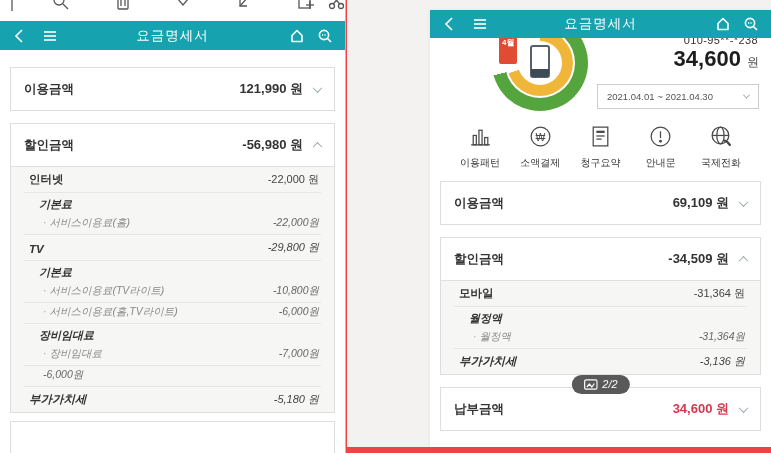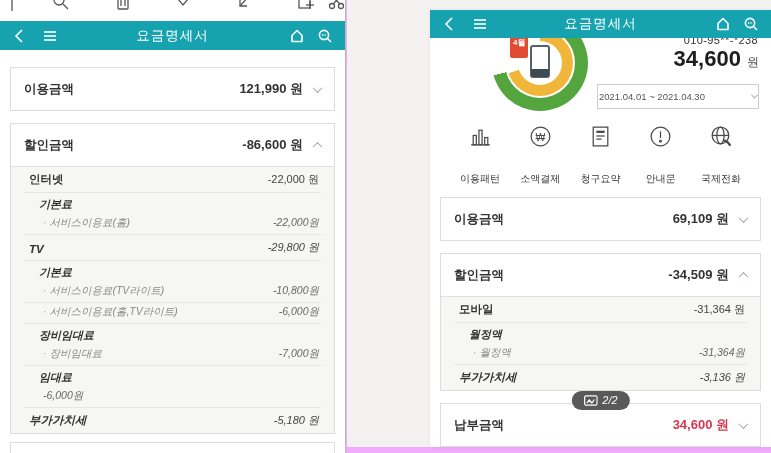--- a/index.html
+++ b/index.html
@@ -1,17 +1,17 @@
 <!DOCTYPE html>
 <html><head>
 <meta charset="utf-8">
 <style>
   * { margin:0; padding:0; box-sizing:border-box; }
   body { font-family:"Liberation Sans","DejaVu Sans",sans-serif; background:#fff; }
-  .canvas { position:relative; width:771px; height:453px; overflow:hidden; background:#f0abfc; }
+  .canvas { position:relative; width:771px; height:453px; overflow:hidden; background:#ef4444; }
   .bg-gray { position:absolute; left:347px; top:0; width:424px; height:447px; background:#f3f2f0; }
 
   
   .phone { position:absolute; background:#fff; }
   .phone-left { left:0; top:0; width:346px; height:453px; border-right:1px solid #b9b9b9; }
   .phone-right { left:430px; top:10px; width:341px; height:437px; box-shadow:0 0 3px rgba(0,0,0,.08); }
 
   
   .toolbar { position:relative; height:13px; overflow:hidden; background:#fff; }
   .tb-ic { position:absolute; top:-7px; width:18px; height:18px; color:#555; }
@@ -58,34 +58,34 @@
   .donut { position:absolute; left:62px; top:-23px; width:96px; height:96px; }
   .donut-outer { position:absolute; inset:0; border-radius:50%;
       background:conic-gradient(from -10deg,#55a53e 0deg 265deg,transparent 265deg 360deg); }
   .donut-outer::before { content:""; position:absolute; inset:13px; border-radius:50%; background:#fff; }
   .donut-mid { position:absolute; inset:15px; border-radius:50%;
       background:conic-gradient(from 0deg,#f0b63a 0deg 252deg,transparent 252deg 360deg); }
   .donut-mid::before { content:""; position:absolute; inset:11px; border-radius:50%; background:#fff; }
   .donut-phone { position:absolute; left:38px; top:30px; width:20px; height:33px;
       border:2px solid #55626b; border-radius:3px; background:#fff; }
   .donut-phone::after { content:""; position:absolute; left:-1px; right:-1px; bottom:-1px; height:8px; background:#3e4a54; border-radius:0 0 2px 2px; }
-  .month-tag { position:absolute; left:80px; top:-2px; background:#e14b33; color:#fff; font-size:8px; font-weight:bold; padding:1px 3px 10px; border-radius:2px; }
+  .month-tag { position:absolute; left:69px; top:-2px; background:#e14b33; color:#fff; font-size:8px; font-weight:bold; padding:1px 3px 16px; border-radius:2px; }
   .phone-number { position:absolute; right:13px; top:-4px; font-size:11px; color:#333; letter-spacing:.4px; }
   .total-amt { position:absolute; right:12px; top:8px; font-size:22px; font-weight:bold; color:#1d1d1d; }
   .total-amt .won { font-size:12px; font-weight:normal; color:#444; }
   .date-select { position:absolute; right:12px; top:46px; width:162px; height:25px; border:1px solid #ccc; background:#fff;
-      display:flex; align-items:center; justify-content:space-between; padding:0 1px; cursor:pointer; }
+      display:flex; align-items:center; justify-content:space-between; padding:0 9px; cursor:pointer; }
   .date-select span { font-size:9.5px; color:#555; }
   .date-select .chev { margin-left:0; width:5px; height:5px; }
 
   
   .menu-row { display:flex; justify-content:space-between; padding:8px 24px 6px; }
   .menu-item { display:flex; flex-direction:column; align-items:center; width:52px; cursor:pointer; }
   .menu-item svg { width:25px; height:25px; stroke:#4a4a4a; fill:none; stroke-width:1.2; }
-  .menu-label { font-size:10px; color:#333; margin-top:19px; white-space:nowrap; }
+  .menu-label { font-size:10px; color:#333; margin-top:3px; white-space:nowrap; }
 
   
   .payment-card { position:relative; }
   .page-badge { position:absolute; left:50%; top:-13px; transform:translateX(-50%); background:#595959; color:#fff;
       font-size:11px; border-radius:12px; padding:3px 12px 4px; display:flex; align-items:center; gap:5px; white-space:nowrap;font-style:italic; }
   .page-badge svg { width:14px; height:11px; stroke:#fff; fill:none; stroke-width:1.2; }
 </style>
 </head>
 <body>
 
@@ -168,21 +168,21 @@
             <span class="c-amount">121,990 원</span>
             <span class="chev down"></span>
           </span>
         </div>
       </div>
 
       <div class="card">
         <div class="card-row">
           <span class="c-label">할인금액</span>
           <span class="c-right">
-            <span class="c-amount">-86,600 원</span>
+            <span class="c-amount">-56,980 원</span>
             <span class="chev up"></span>
           </span>
         </div>
         <div class="details">
             <div class="d-row category">
               <span class="d-label">인터넷</span>
               <span class="d-amount">-22,000 원</span>
             </div>
             <div class="d-row subheader">
               <span class="d-label">기본료</span>
@@ -208,24 +208,20 @@
               <span class="d-label">서비스이용료(홈,TV라이트)</span>
               <span class="d-amount">-6,000원</span>
             </div>
             <div class="d-row subheader">
               <span class="d-label">장비임대료</span>
               <span class="d-amount"></span>
             </div>
             <div class="d-row item">
               <span class="d-label">장비임대료</span>
               <span class="d-amount">-7,000원</span>
-            </div>
-            <div class="d-row subheader">
-              <span class="d-label">임대료</span>
-              <span class="d-amount"></span>
             </div>
             <div class="d-row item">
               <span class="d-amount">-6,000원</span>
             </div>
             <div class="d-row category">
               <span class="d-label">부가가치세</span>
               <span class="d-amount">-5,180 원</span>
             </div>
           </div>
       </div>

